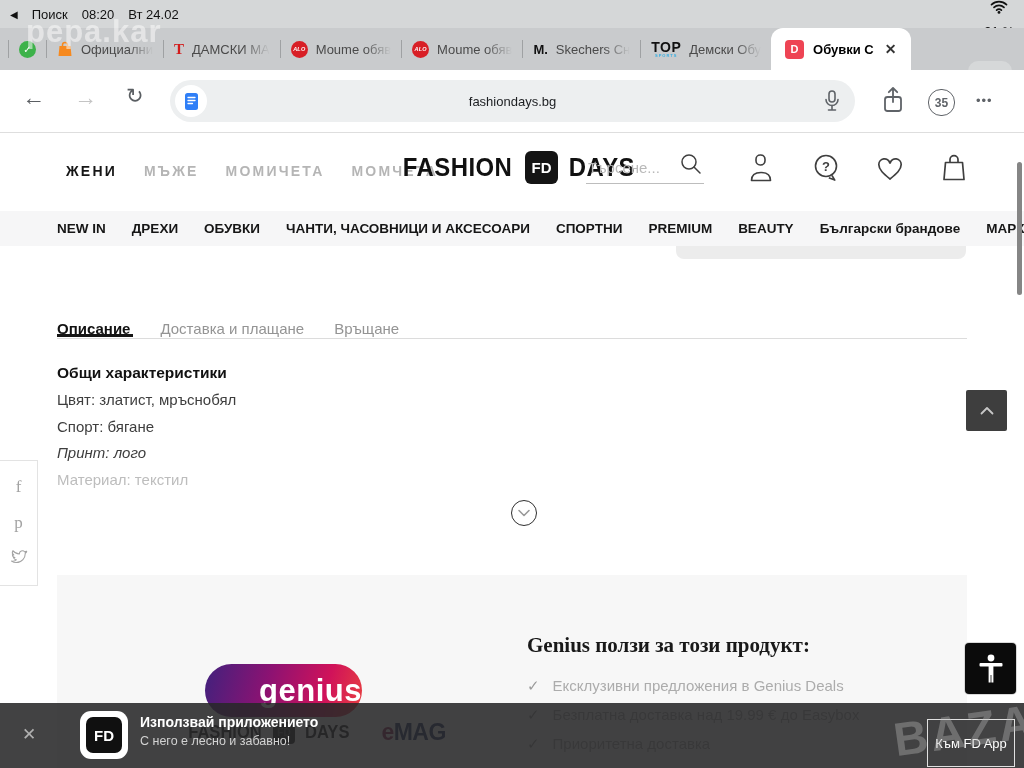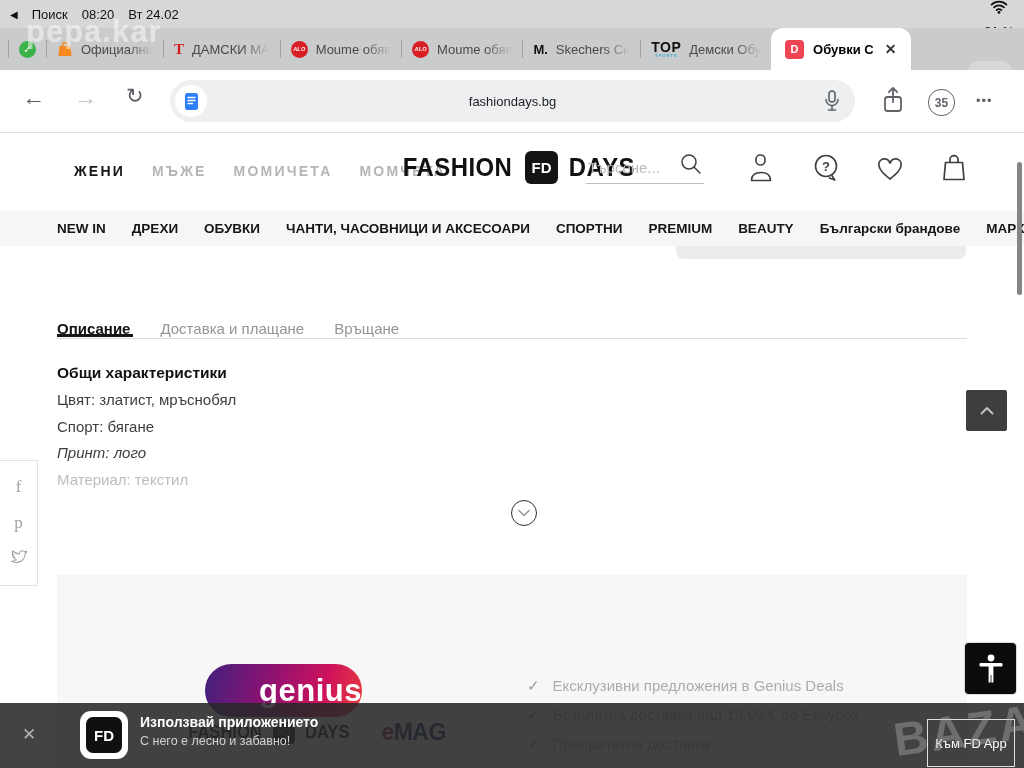--- a/index.html
+++ b/index.html
@@ -34,21 +34,21 @@
   #toolbar{left:0;top:70px;width:1024px;height:63px;background:#fff;border-bottom:1px solid #dedede;box-sizing:border-box;}
   .navbtn{position:absolute;top:14px;font-size:23px;color:#5a5e62;}
   #urlpill{position:absolute;left:170px;top:10px;width:685px;height:42px;border-radius:21px;background:#edeff0;}
   #readerbtn{position:absolute;left:5px;top:5px;width:32px;height:32px;border-radius:50%;background:#fff;display:flex;align-items:center;justify-content:center;}
   #urltext{position:absolute;left:0;top:0;width:100%;height:42px;display:flex;align-items:center;justify-content:center;font-size:13px;color:#1c1e21;}
   #micbtn{position:absolute;right:12px;top:9px;}
   #tabcount{position:absolute;left:928px;top:19px;width:25px;height:25px;border:1.6px solid #5f6368;border-radius:13px;color:#5f6368;font-size:12px;font-weight:600;display:flex;align-items:center;justify-content:center;}
   #moremenu{position:absolute;left:976px;top:23px;color:#5f6368;font-size:13px;letter-spacing:1px;}
   
   #siteheader{left:0;top:133px;width:1024px;height:78px;background:#fff;}
-  #cats{position:absolute;left:74px;top:30px;display:flex;gap:27px;font-size:14px;letter-spacing:2.2px;color:#b5b5b5;font-weight:600;}
+  #cats{position:absolute;left:66px;top:30px;display:flex;gap:27px;font-size:14px;letter-spacing:2.2px;color:#b5b5b5;font-weight:600;}
   #cats .on{color:#151515;font-weight:700;}
   #fdlogo{position:absolute;left:398px;top:18px;display:flex;align-items:center;gap:8px;}
   .fdword{font-size:26px;font-weight:800;letter-spacing:.5px;color:#111;transform:scaleX(.92);}
   .fdsq{width:33px;height:33px;background:#141414;border-radius:6px;color:#fff;font-weight:800;font-size:15px;display:flex;align-items:center;justify-content:center;}
   #searchbox{position:absolute;left:586px;top:18px;width:118px;border-bottom:1px solid #bdbdbd;padding-bottom:6px;display:flex;align-items:flex-end;}
   #searchbox input{border:0;outline:0;width:88px;font-size:15px;color:#444;background:transparent;font-family:"Liberation Sans",sans-serif;}
   #searchbox input::placeholder{color:#b9b9b9;}
   .hicon{position:absolute;top:19px;}
   
   #sitenav{left:0;top:211px;width:1024px;height:35px;background:#f6f6f7;display:flex;align-items:center;}
@@ -318,20 +318,21 @@
   <div id="genius" class="abs">
     <div id="gpill">
         <span>genius</span>
       </div>
     <div id="gpartners">
       <span class="pfdword">FASHION</span>
       <span class="pfdsq">FD</span>
       <span class="pfdword">DAYS</span>
       <span id="emaglogo"><span class="e">e</span><span class="mag">MAG</span></span>
     </div>
+    <div id="gtitle">Genius ползи за този продукт:</div>
     <div class="gbenefit" style="top:102px;">
       <span class="chk">✓</span>
       <span>Ексклузивни предложения в Genius Deals</span>
     </div>
     <div class="gbenefit" style="top:131px;">
       <span class="chk">✓</span>
       <span>Безплатна доставка над 19.99 € до Easybox</span>
     </div>
     <div class="gbenefit" style="top:160px;">
       <span class="chk">✓</span>

